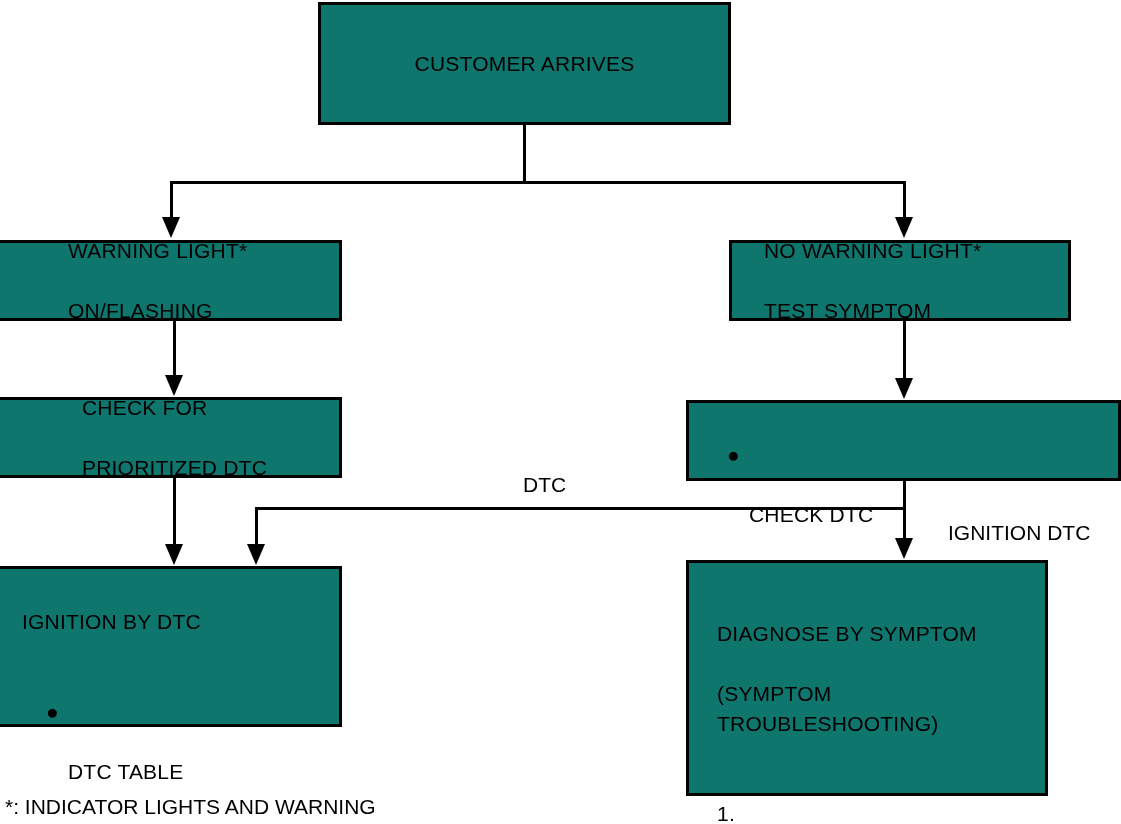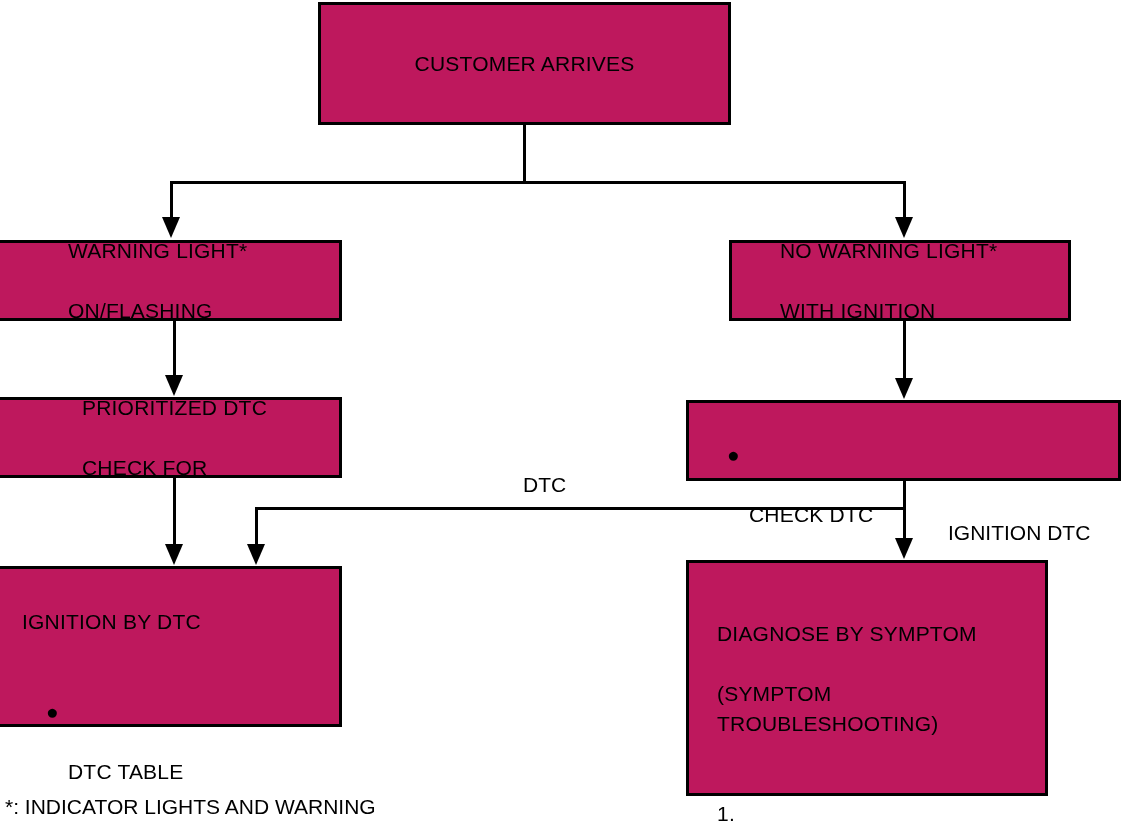--- a/index.html
+++ b/index.html
@@ -15,21 +15,21 @@
     font-family: "Liberation Sans", sans-serif;
     color: #000000;
     overflow: hidden;
   }
 
   
   .node {
     position: absolute;
     box-sizing: border-box;
     border: 3px solid #000000;
-    background: #be185d;
+    background: #0f766e;
   }
   .node-inner {
     position: absolute;
     left: 0; right: 0;
     font-size: 21px;
     line-height: 30px;
     letter-spacing: 0.2px;
     white-space: pre-line;
   }
   .center-both {
@@ -121,36 +121,36 @@
   <div class="arrowhead" style="left:895px; top:217px;"></div>
 
   <div class="node" style="left:-3px; top:240px; width:345px; height:81px;">
     <div class="node-inner center-block" style="padding-left:68px;">
       <span class="txt-line">WARNING LIGHT*</span>
       <span class="txt-line">ON/FLASHING</span>
     </div>
   </div>
 
   <div class="node" style="left:729px; top:240px; width:342px; height:81px;">
-    <div class="node-inner center-block" style="padding-left:48px;">
+    <div class="node-inner center-block" style="padding-left:32px;">
       <span class="txt-line">NO WARNING LIGHT*</span>
-      <span class="txt-line">WITH IGNITION</span>
+      <span class="txt-line">TEST SYMPTOM</span>
     </div>
   </div>
 
   <div class="vline" style="left:173px; top:321px; width:3px; height:55px;"></div>
   <div class="arrowhead" style="left:165px; top:375px;"></div>
 
   <div class="vline" style="left:903px; top:321px; width:3px; height:58px;"></div>
   <div class="arrowhead" style="left:895px; top:378px;"></div>
 
   <div class="node" style="left:-3px; top:397px; width:345px; height:81px;">
     <div class="node-inner center-block" style="padding-left:82px;">
+      <span class="txt-line">CHECK FOR</span>
       <span class="txt-line">PRIORITIZED DTC</span>
-      <span class="txt-line">CHECK FOR</span>
     </div>
   </div>
 
   <div class="node" style="left:686px; top:400px; width:435px; height:81px;">
     <ul class="list node-inner" style="top:7px; transform:none; padding-left:30px;">
       <li>
         <span class="bullet">●</span>
         <span>CHECK DTC</span>
       </li>
       <li>

